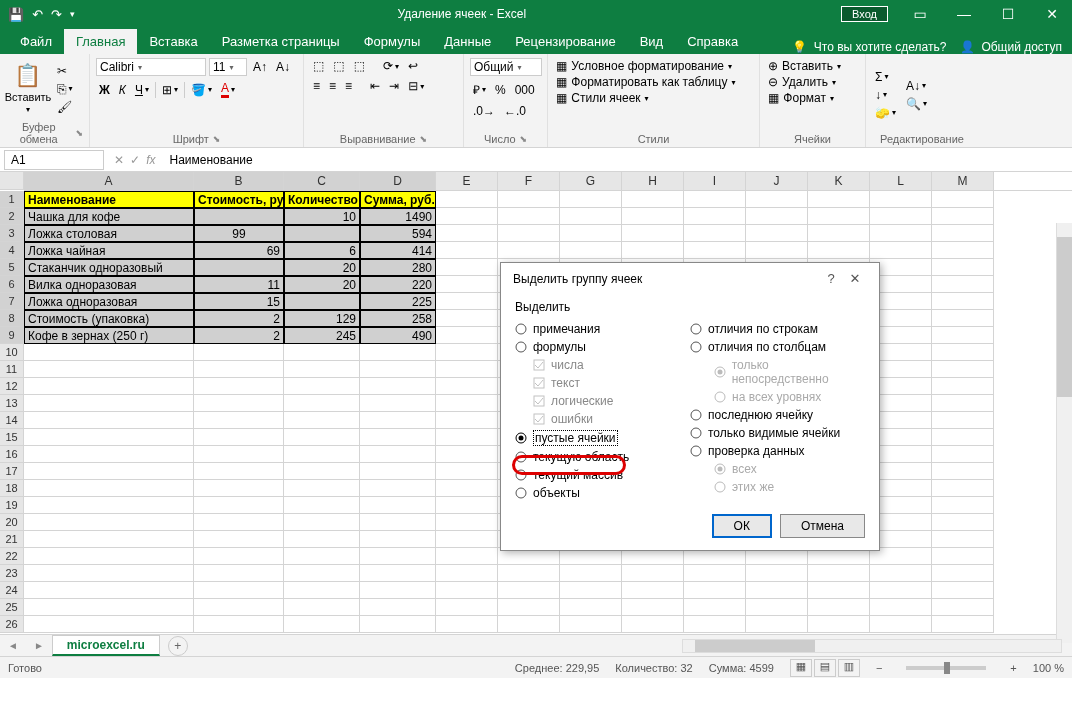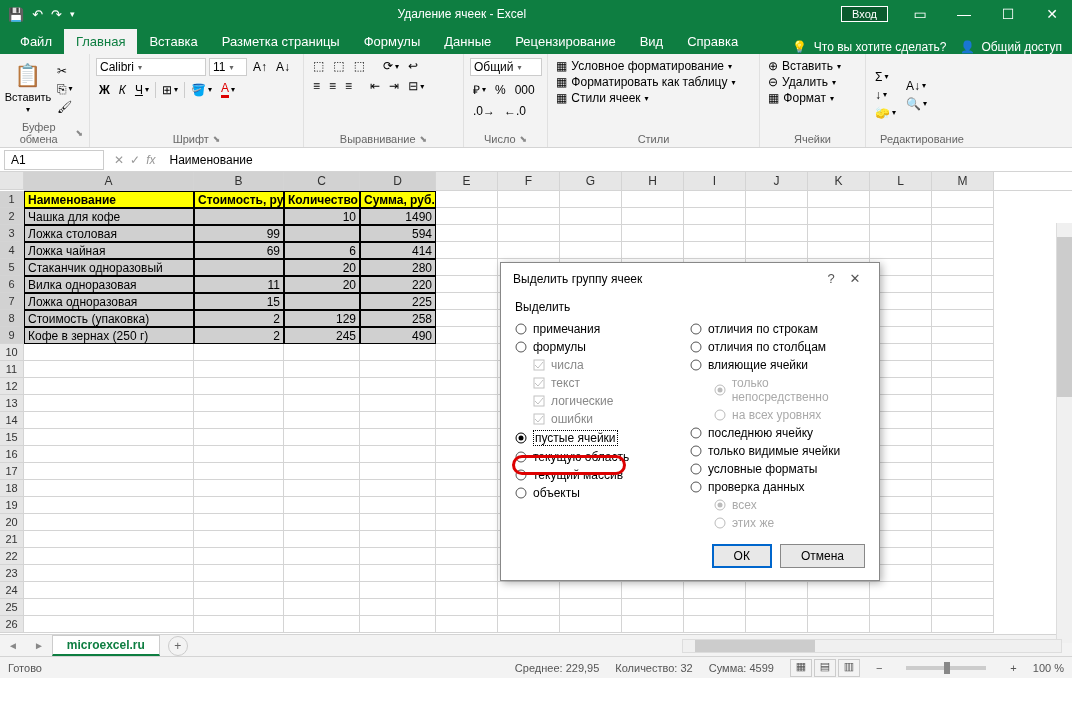--- a/index.html
+++ b/index.html
@@ -383,21 +383,21 @@
         <div class="cell" style="width: 62px;"></div>
         <div class="cell" style="width: 62px;"></div>
         <div class="cell" style="width: 62px;"></div>
         <div class="cell" style="width: 62px;"></div>
         <div class="cell" style="width: 62px;"></div>
         <div class="cell" style="width: 62px;"></div>
       </div>
       <div class="gridrow">
         <div class="rowhead sel">3</div>
         <div class="cell data" style="width: 170px;">Ложка столовая</div>
-        <div class="cell data num" style="width: 90px;">99</div>
+        <div class="cell data num" style="width: 90px; text-align: center;">99</div>
         <div class="cell data num" style="width: 76px;"></div>
         <div class="cell data num" style="width: 76px;">594</div>
         <div class="cell" style="width: 62px;"></div>
         <div class="cell" style="width: 62px;"></div>
         <div class="cell" style="width: 62px;"></div>
         <div class="cell" style="width: 62px;"></div>
         <div class="cell" style="width: 62px;"></div>
         <div class="cell" style="width: 62px;"></div>
         <div class="cell" style="width: 62px;"></div>
         <div class="cell" style="width: 62px;"></div>
@@ -889,26 +889,20 @@
               <circle cx="6" cy="6" r="5" fill="none" stroke="#555"></circle>
             </svg>
             <span>отличия по строкам</span>
           </div>
         <div class="radio-item">
             <svg class="radio">
               <circle cx="6" cy="6" r="5" fill="none" stroke="#555"></circle>
             </svg>
             <span>отличия по столбцам</span>
           </div>
-        <div class="radio-item">
-            <svg class="radio">
-              <circle cx="6" cy="6" r="5" fill="none" stroke="#555"></circle>
-            </svg>
-            <span>влияющие ячейки</span>
-          </div>
         <div class="radio-item indent2 disabled">
             <svg class="radio">
               <circle cx="6" cy="6" r="5" fill="none" stroke="#bbb"></circle>
               <circle cx="6" cy="6" r="2.5" fill="#bbb"></circle>
             </svg>
             <span>только непосредственно</span>
           </div>
         <div class="radio-item indent2 disabled">
             <svg class="radio">
               <circle cx="6" cy="6" r="5" fill="none" stroke="#bbb"></circle>
@@ -919,26 +913,20 @@
             <svg class="radio">
               <circle cx="6" cy="6" r="5" fill="none" stroke="#555"></circle>
             </svg>
             <span>последнюю ячейку</span>
           </div>
         <div class="radio-item">
             <svg class="radio">
               <circle cx="6" cy="6" r="5" fill="none" stroke="#555"></circle>
             </svg>
             <span>только видимые ячейки</span>
-          </div>
-        <div class="radio-item">
-            <svg class="radio">
-              <circle cx="6" cy="6" r="5" fill="none" stroke="#555"></circle>
-            </svg>
-            <span>условные форматы</span>
           </div>
         <div class="radio-item">
             <svg class="radio">
               <circle cx="6" cy="6" r="5" fill="none" stroke="#555"></circle>
             </svg>
             <span>проверка данных</span>
           </div>
         <div class="radio-item indent2 disabled">
             <svg class="radio">
               <circle cx="6" cy="6" r="5" fill="none" stroke="#bbb"></circle>

